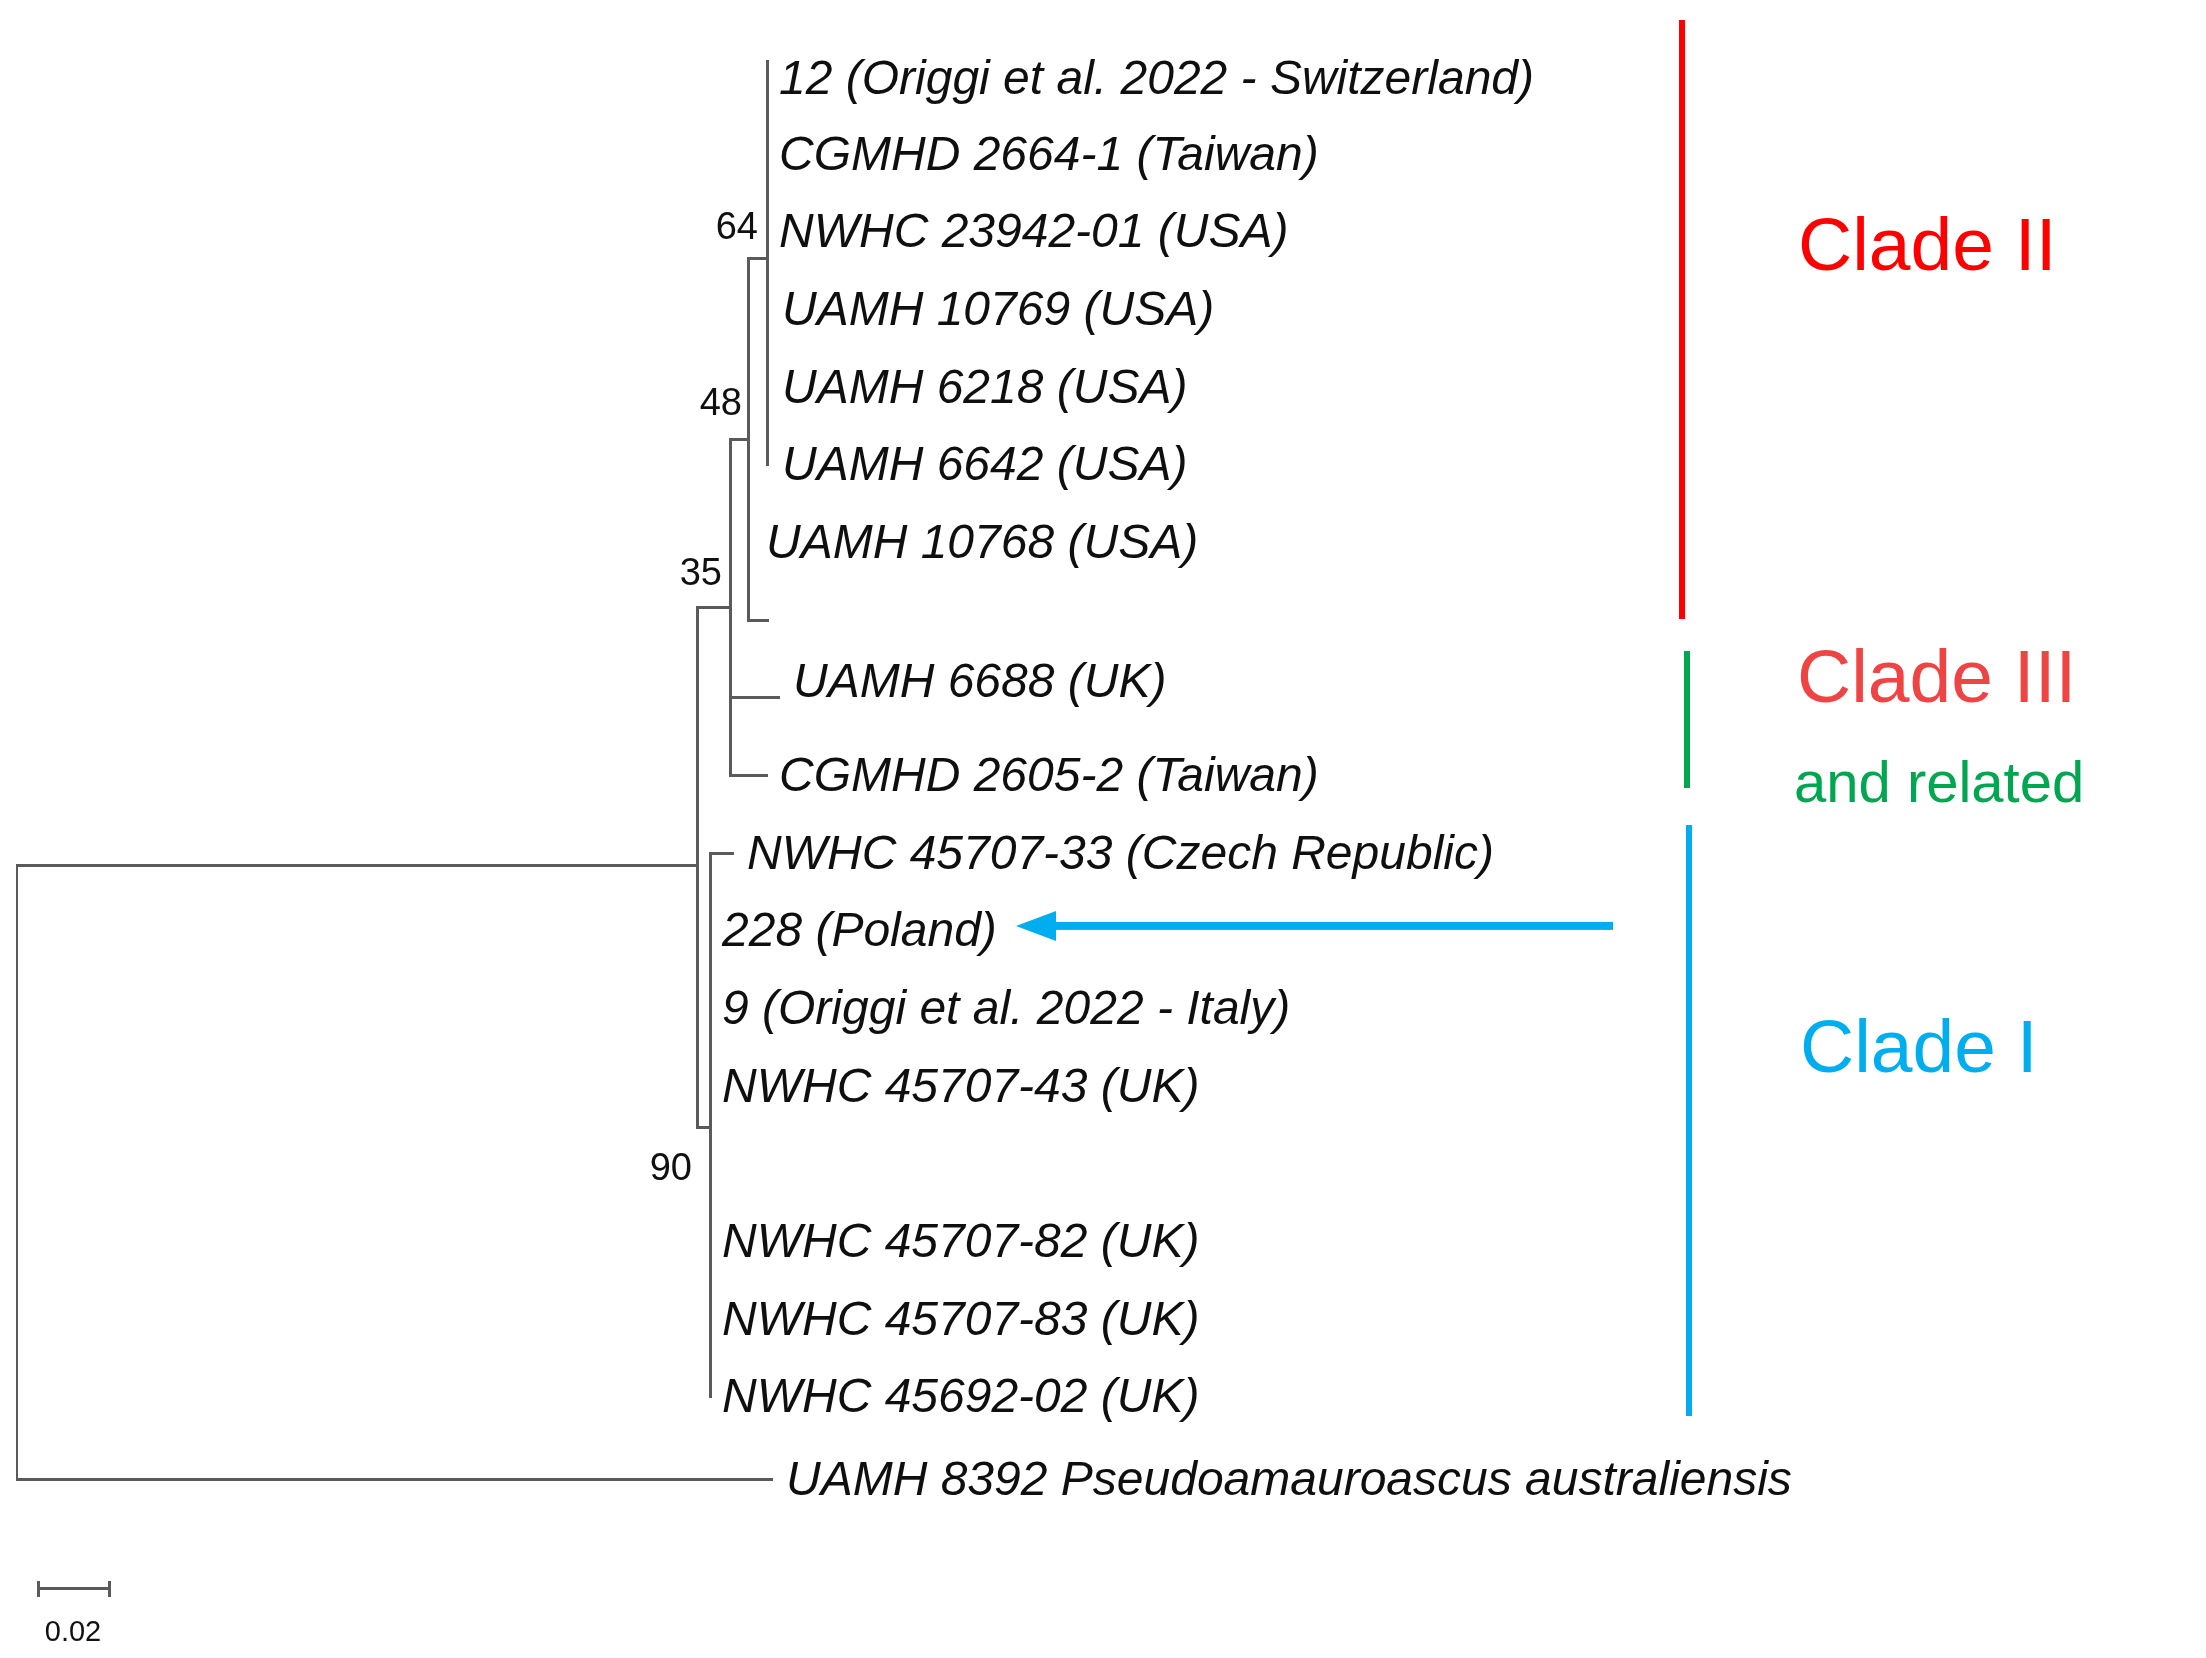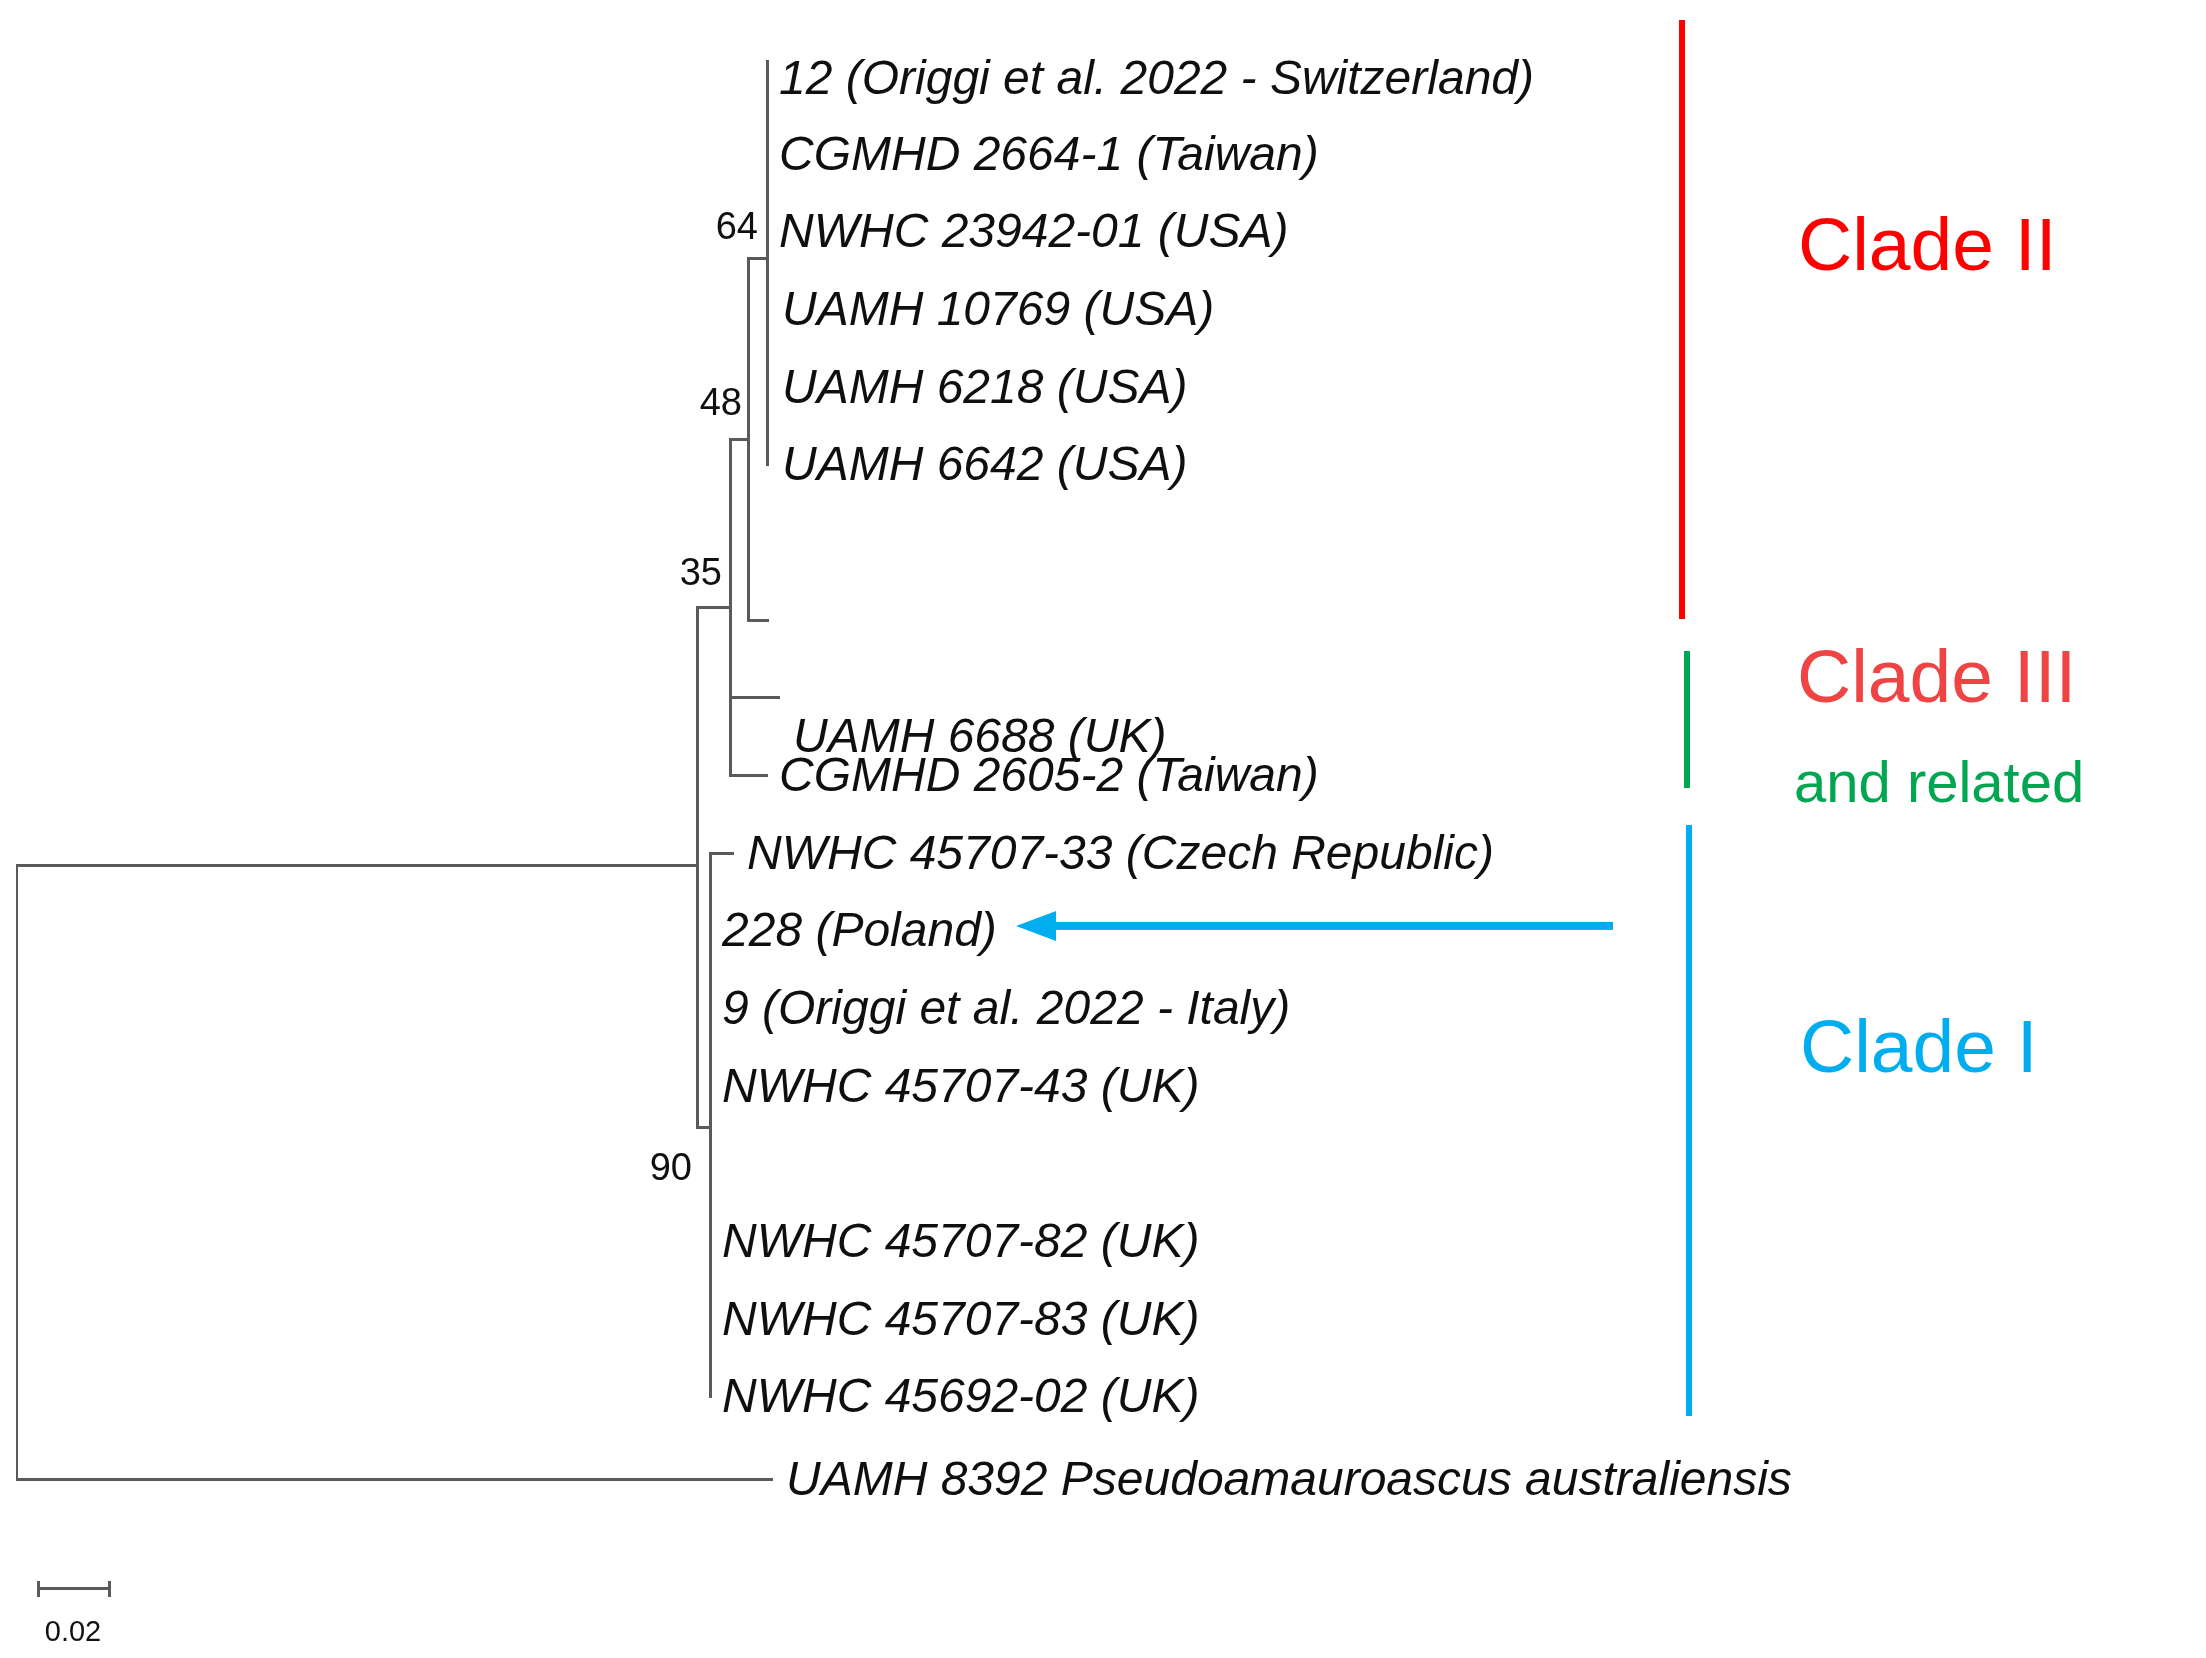--- a/index.html
+++ b/index.html
@@ -101,21 +101,22 @@
   <div class="v" style="left:15.5px;top:864px;height:617px;"></div>
 
   <div class="h" style="left:15.5px;top:1478px;width:757px;"></div>
 
   <div class="taxon" style="left:779px;top:77px;">12 (Origgi et al. 2022 - Switzerland)</div>
   <div class="taxon" style="left:779px;top:153px;">CGMHD 2664-1 (Taiwan)</div>
   <div class="taxon" style="left:779px;top:230px;">NWHC 23942-01 (USA)</div>
   <div class="taxon" style="left:782px;top:308px;">UAMH 10769 (USA)</div>
   <div class="taxon" style="left:782px;top:386px;">UAMH 6218 (USA)</div>
   <div class="taxon" style="left:782px;top:463px;">UAMH 6642 (USA)</div>
-  <div class="taxon" style="left:793px;top:735px;">UAMH 6688 (UK)</div>
+  <div class="taxon" style="left:766px;top:541px;">UAMH 10768 (USA)</div>
+  <div class="taxon" style="left:793px;top:680px;">UAMH 6688 (UK)</div>
   <div class="taxon" style="left:779px;top:774px;">CGMHD 2605-2 (Taiwan)</div>
   <div class="taxon" style="left:747px;top:852px;">NWHC 45707-33 (Czech Republic)</div>
   <div class="taxon" style="left:722px;top:929px;">228 (Poland)</div>
   <div class="taxon" style="left:722px;top:1007px;">9 (Origgi et al. 2022 - Italy)</div>
   <div class="taxon" style="left:722px;top:1085px;">NWHC 45707-43 (UK)</div>
   <div class="taxon" style="left:722px;top:1240px;">NWHC 45707-82 (UK)</div>
   <div class="taxon" style="left:722px;top:1318px;">NWHC 45707-83 (UK)</div>
   <div class="taxon" style="left:722px;top:1395px;">NWHC 45692-02 (UK)</div>
   <div class="taxon" style="left:786px;top:1478px;">UAMH 8392 Pseudoamauroascus australiensis</div>
 

